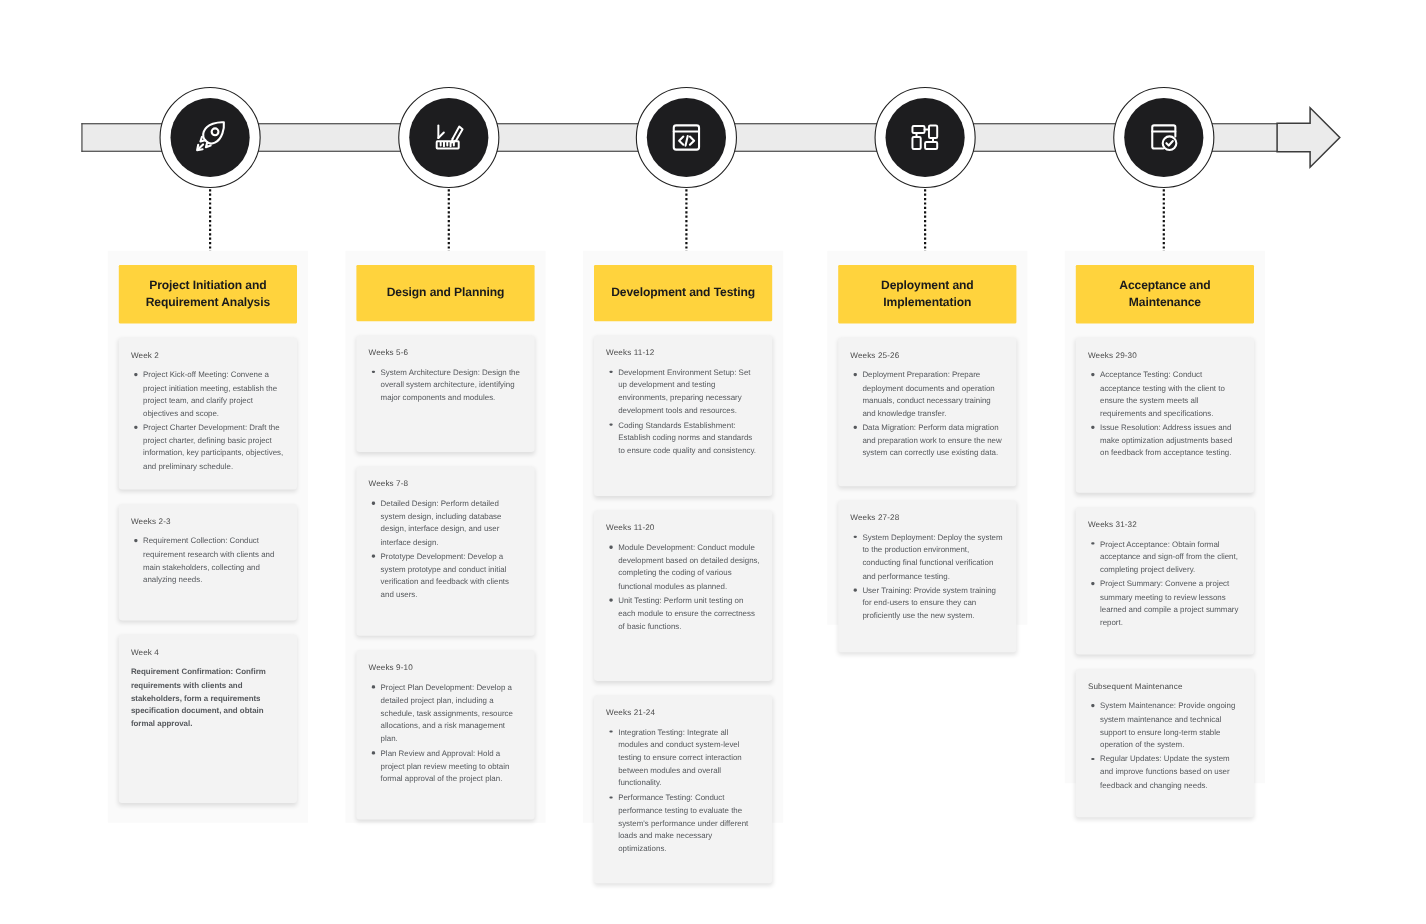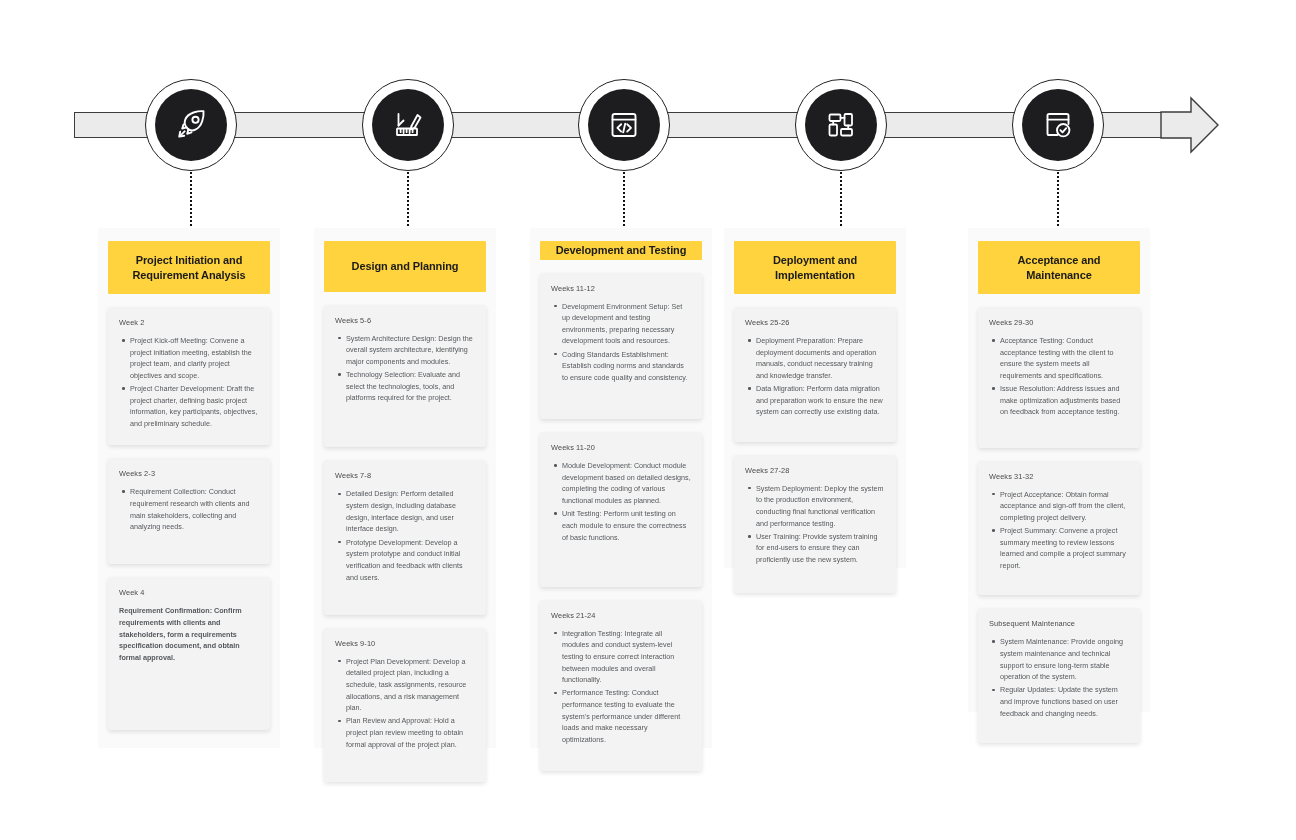--- a/index.html
+++ b/index.html
@@ -254,21 +254,20 @@
       <div class="spacer" style="height:52px;"></div>
     </div>
   </div>
 
   <div class="column" style="left:314px; height:520px;">
     <div class="col-header" style="padding:18px 4px;">Design and Planning</div>
     <div class="card">
       <div class="card-title">Weeks 5-6</div>
       <ul>
         <li>System Architecture Design: Design the overall system architecture, identifying major components and modules.</li>
-        <li>Technology Selection: Evaluate and select the technologies, tools, and platforms required for the project.</li>
       </ul>
       <div class="spacer" style="height:28px;"></div>
     </div>
     <div class="card">
       <div class="card-title">Weeks 7-8</div>
       <ul>
         <li>Detailed Design: Perform detailed system design, including database design, interface design, and user interface design.</li>
         <li>Prototype Development: Develop a system prototype and conduct initial verification and feedback with clients and users.</li>
       </ul>
       <div class="spacer"></div>
@@ -277,21 +276,21 @@
       <div class="card-title">Weeks 9-10</div>
       <ul>
         <li>Project Plan Development: Develop a detailed project plan, including a schedule, task assignments, resource allocations, and a risk management plan.</li>
         <li>Plan Review and Approval: Hold a project plan review meeting to obtain formal approval of the project plan.</li>
       </ul>
       <div class="spacer"></div>
     </div>
   </div>
 
   <div class="column" style="left:530px; height:520px;">
-    <div class="col-header" style="padding:2px 8px;">Development and Testing</div>
+    <div class="col-header" style="padding:18px 8px;">Development and Testing</div>
     <div class="card">
       <div class="card-title">Weeks 11-12</div>
       <ul>
         <li>Development Environment Setup: Set up development and testing environments, preparing necessary development tools and resources.</li>
         <li>Coding Standards Establishment: Establish coding norms and standards to ensure code quality and consistency.</li>
       </ul>
       <div class="spacer" style="height:20px;"></div>
     </div>
     <div class="card">
       <div class="card-title">Weeks 11-20</div>
@@ -304,21 +303,21 @@
     <div class="card">
       <div class="card-title">Weeks 21-24</div>
       <ul>
         <li>Integration Testing: Integrate all modules and conduct system-level testing to ensure correct interaction between modules and overall functionality.</li>
         <li>Performance Testing: Conduct performance testing to evaluate the system's performance under different loads and make necessary optimizations.</li>
       </ul>
       <div class="spacer" style="height:10px;"></div>
     </div>
   </div>
 
-  <div class="column" style="left:724px; height:340px;">
+  <div class="column" style="left:752px; height:340px;">
     <div class="col-header">Deployment and Implementation</div>
     <div class="card">
       <div class="card-title">Weeks 25-26</div>
       <ul>
         <li>Deployment Preparation: Prepare deployment documents and operation manuals, conduct necessary training and knowledge transfer.</li>
         <li>Data Migration: Perform data migration and preparation work to ensure the new system can correctly use existing data.</li>
       </ul>
       <div class="spacer" style="height:8px;"></div>
     </div>
     <div class="card">

